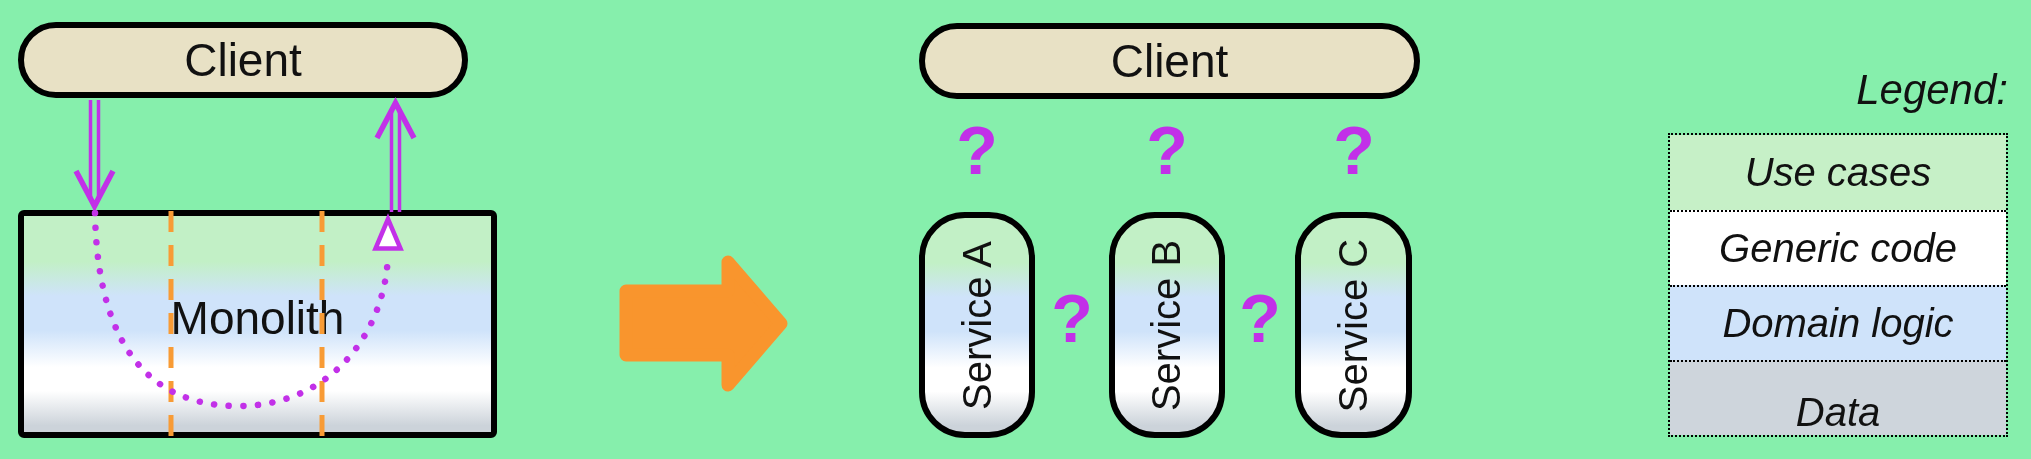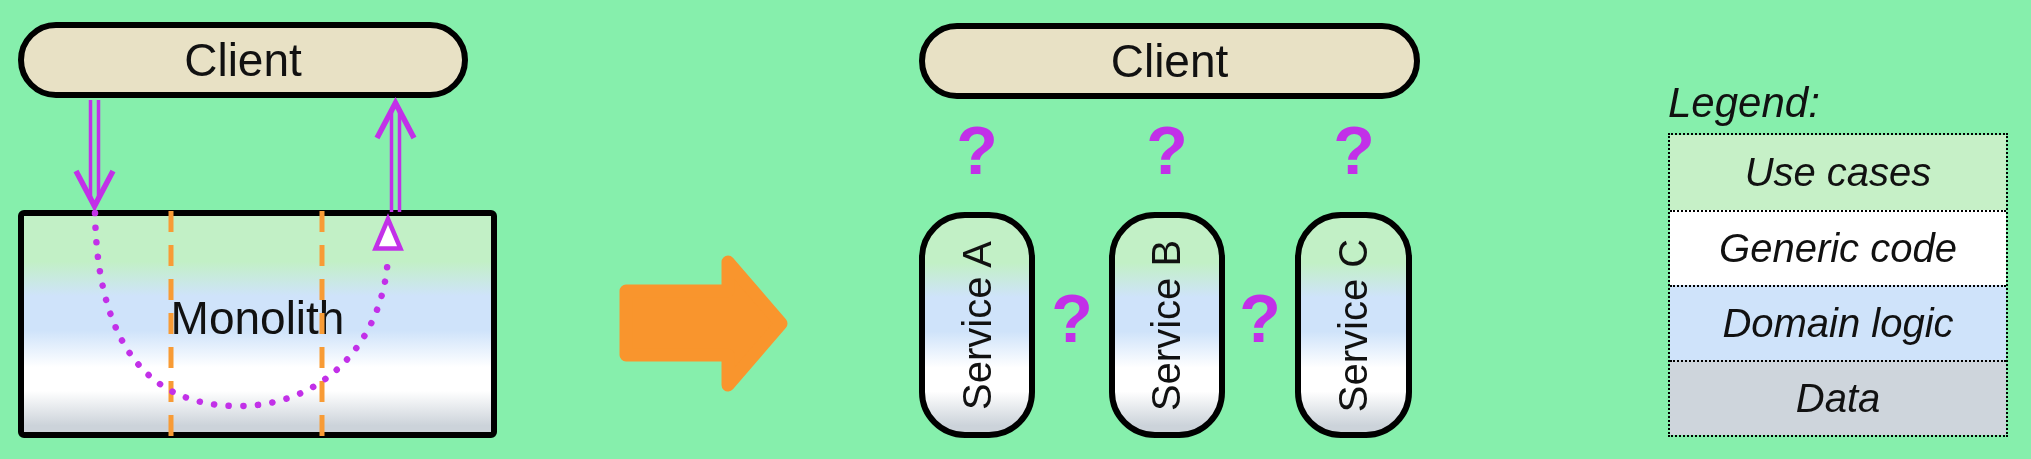--- a/index.html
+++ b/index.html
@@ -24,21 +24,21 @@
     transform:rotate(-90deg);
     font-size:40px;color:#111;white-space:nowrap;
   }
   .qmark{
     position:absolute;
     font-size:68px;font-weight:bold;line-height:1;
     transform:translateX(-50%);
   }
   .legend-title{
     position:absolute;left:1668px;top:66px;width:340px;
-    text-align:left;font-size:42px;font-style:italic;color:#111;margin-top:13px;
+    text-align:right;font-size:42px;font-style:italic;color:#111;
   }
   .legend-box{
     position:absolute;left:1668px;top:133px;width:340px;
     box-sizing:border-box;border:2px dotted #000;
   }
   .legend-row{
     box-sizing:border-box;height:75px;
     display:flex;align-items:center;justify-content:center;
     font-size:40px;font-style:italic;color:#111;
   }
@@ -106,18 +106,18 @@
   <div class="legend-box">
     <div class="legend-row" style="background: rgb(198, 240, 199);">
       <span>Use cases</span>
     </div>
     <div class="legend-row" style="background: rgb(255, 255, 255);">
       <span>Generic code</span>
     </div>
     <div class="legend-row" style="background: rgb(207, 227, 250);">
       <span>Domain logic</span>
     </div>
-    <div class="legend-row" style="background: rgb(206, 213, 220);">
+    <div class="legend-row" style="background: rgb(206, 213, 220); align-items: flex-end;">
       <span>Data</span>
     </div>
   </div>
 
 </div>
 
 </body></html>

